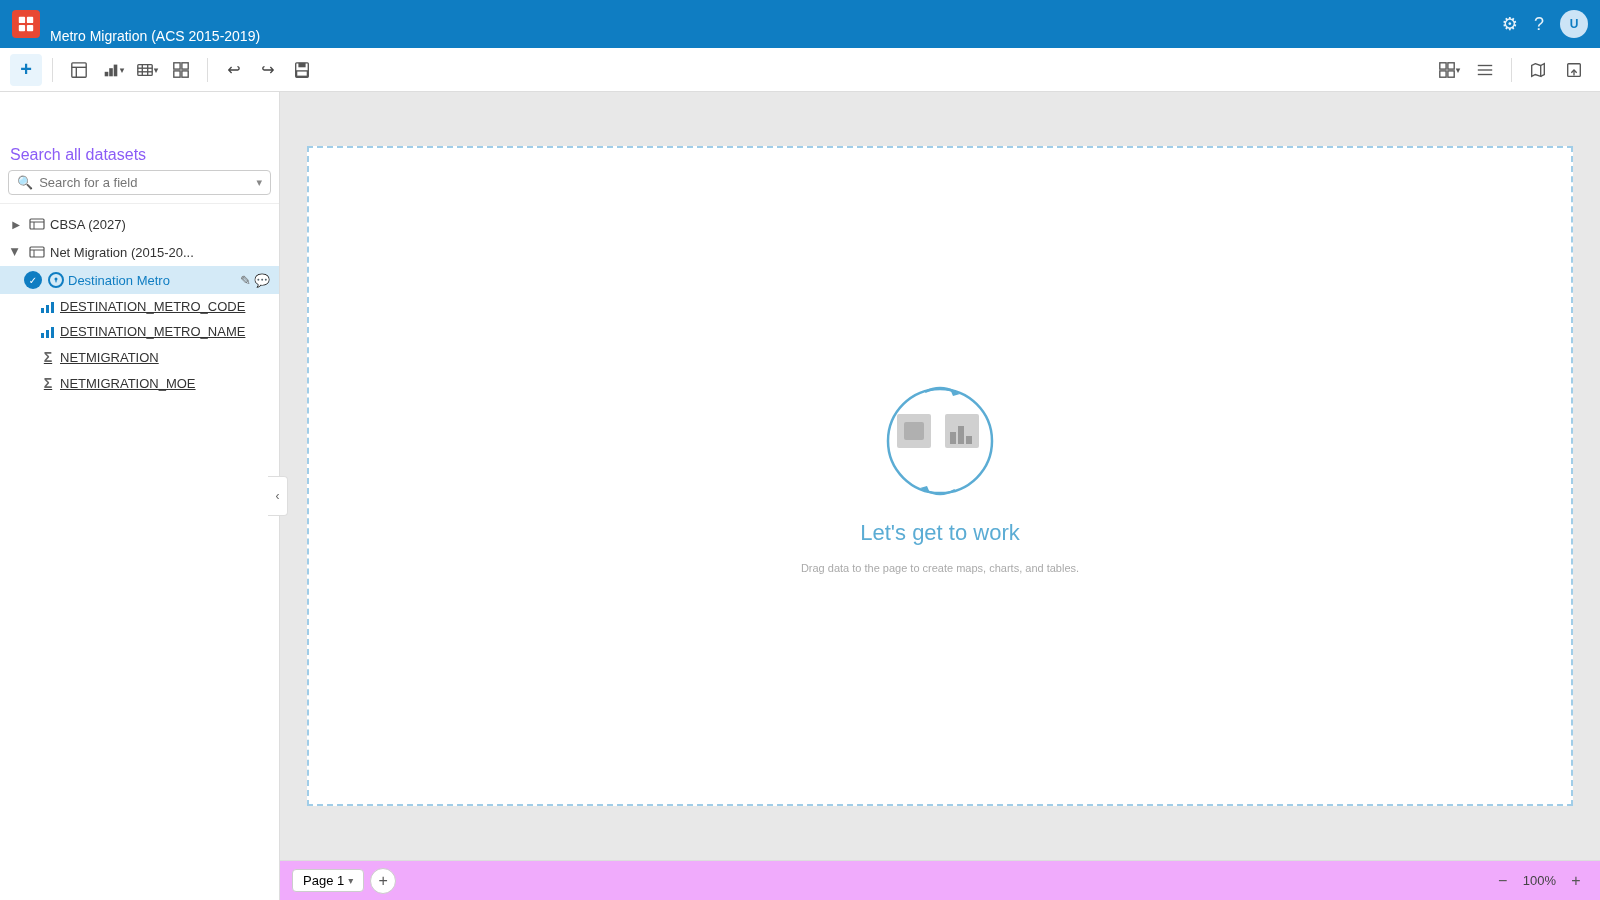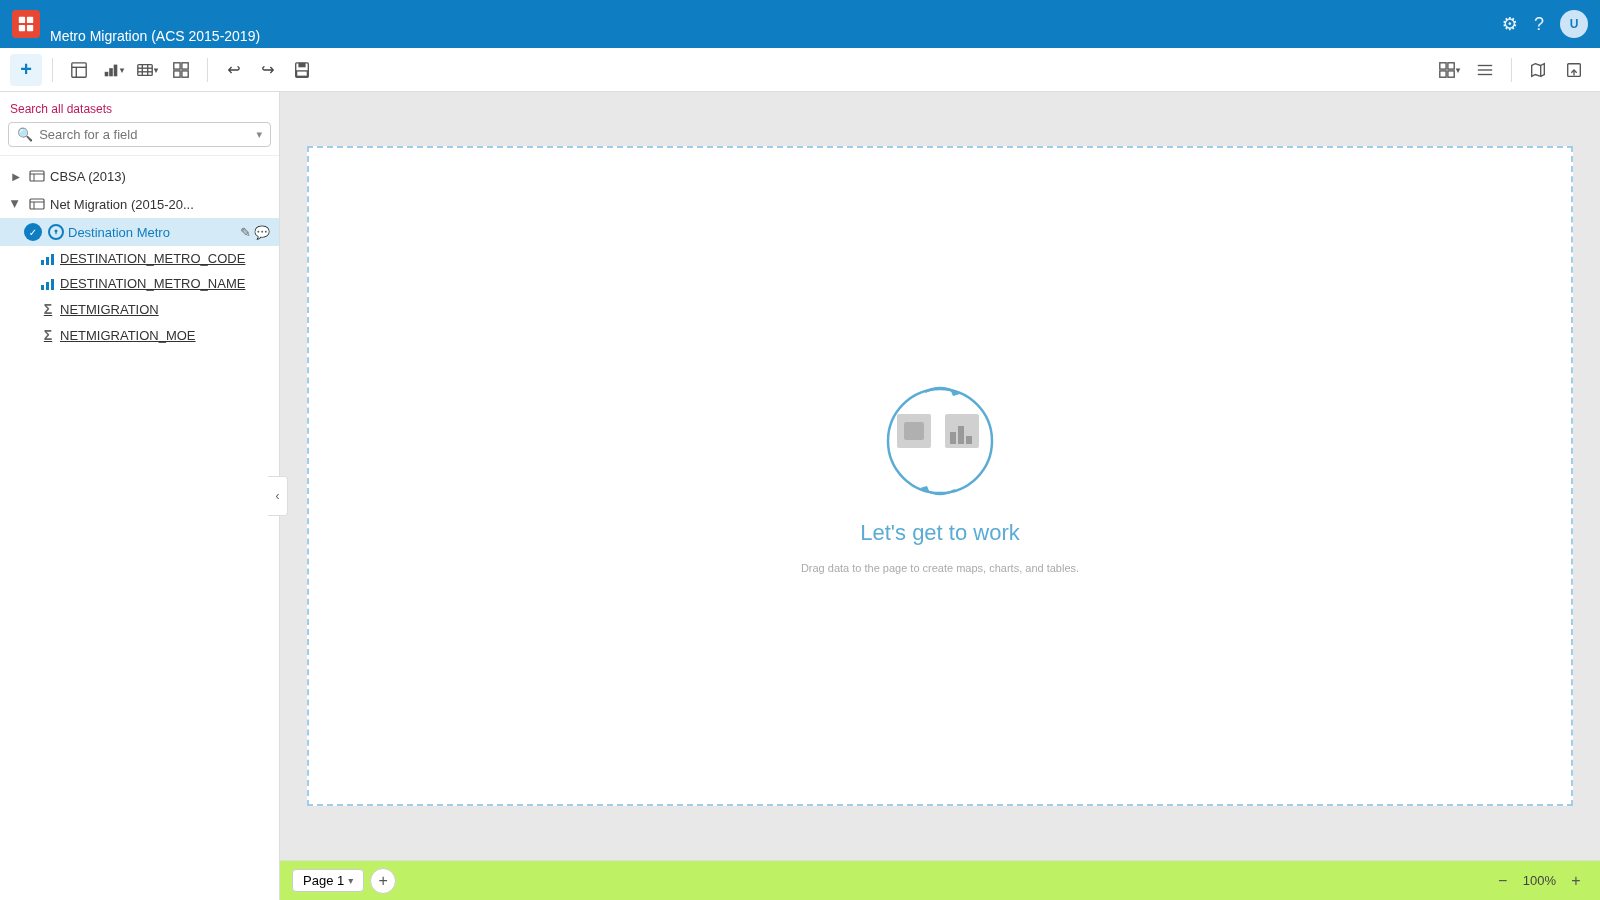--- a/index.html
+++ b/index.html
@@ -89,24 +89,25 @@
       border-right: 1px solid #ddd;
       display: flex;
       flex-direction: column;
       flex-shrink: 0;
     }
     .sidebar-search-area {
       padding: 10px 8px 8px 8px;
       border-bottom: 1px solid #eee;
     }
     .sidebar-search-label {
-      font-size: 12px;
-      color: #be185d;
+      font-size: 16px;
+      color: #8b5cf6;
       margin-bottom: 6px;
       padding-left: 2px;
+      margin-top: 44px;
     }
     .sidebar-search-input-wrap {
       display: flex;
       align-items: center;
       border: 1px solid #ccc;
       border-radius: 4px;
       padding: 4px 8px;
       background: #fff;
       gap: 6px;
     }
@@ -220,21 +221,21 @@
     .canvas-empty-subtitle {
       font-size: 11px;
       color: #aaa;
       text-align: center;
       line-height: 1.5;
     }
 
     
     .bottombar {
       height: 40px;
-      background: #bef264;
+      background: #f0abfc;
       border-top: 1px solid #ddd;
       display: flex;
       align-items: center;
       padding: 0 12px;
       flex-shrink: 0;
     }
     .page-btn {
       display: flex; align-items: center; gap: 4px;
       border: 1px solid #ccc;
       border-radius: 4px;
@@ -385,21 +386,21 @@
 
       <div class="tree-item">
         <div class="tree-expand-btn">▶</div>
         <div class="tree-icon-dataset">
           <svg width="16" height="16" viewBox="0 0 16 16" fill="none">
             <rect x="1" y="3" width="14" height="10" rx="1" stroke="#555" stroke-width="1.2" fill="none"></rect>
             <line x1="1" y1="6" x2="15" y2="6" stroke="#555" stroke-width="1"></line>
             <line x1="5" y1="6" x2="5" y2="13" stroke="#555" stroke-width="1"></line>
           </svg>
         </div>
-        <span class="tree-label">CBSA (2013)</span>
+        <span class="tree-label">CBSA (2027)</span>
       </div>
 
       <div class="tree-item">
         <div class="tree-expand-btn" style="transform: rotate(90deg);">▶</div>
         <div class="tree-icon-dataset">
           <svg width="16" height="16" viewBox="0 0 16 16" fill="none">
             <rect x="1" y="3" width="14" height="10" rx="1" stroke="#555" stroke-width="1.2" fill="none"></rect>
             <line x1="1" y1="6" x2="15" y2="6" stroke="#555" stroke-width="1"></line>
             <line x1="5" y1="6" x2="5" y2="13" stroke="#555" stroke-width="1"></line>
           </svg>

